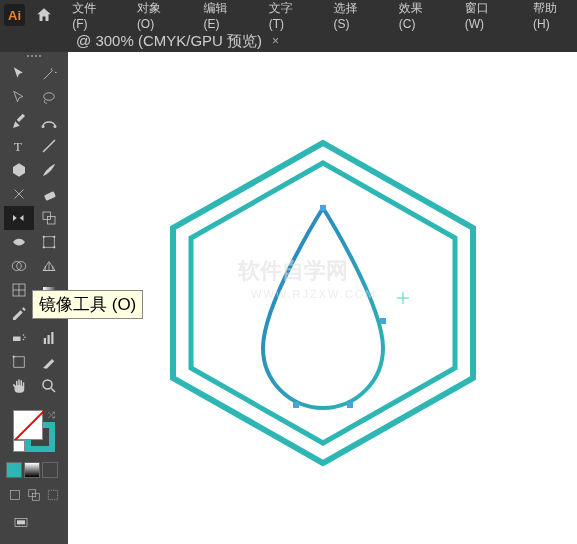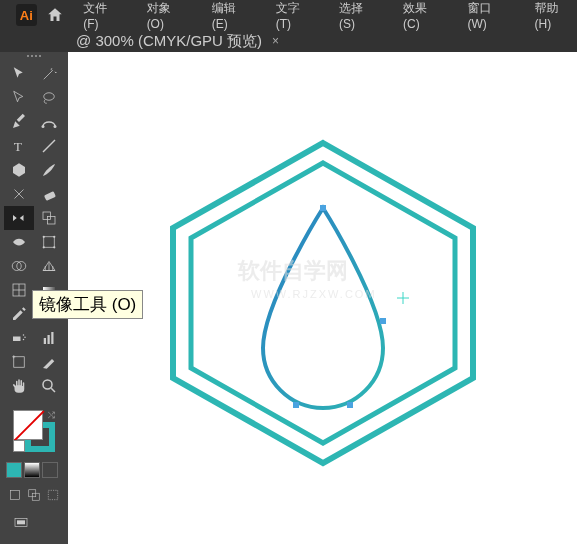--- a/index.html
+++ b/index.html
@@ -1,17 +1,17 @@
 <!DOCTYPE html>
 <html><head>
 <meta charset="utf-8">
 <style>
 * { margin: 0; padding: 0; box-sizing: border-box; }
 body { width: 577px; height: 544px; background: #fff; font-family: "Microsoft YaHei", sans-serif; overflow: hidden; position: relative; }
-.titlebar { height: 30px; background: #323232; display: flex; align-items: center; padding-left: 16px; }
+.titlebar { height: 30px; background: #323232; display: flex; align-items: center; padding-left: 4px; }
 .ai-logo { width: 22px; height: 22px; background: #1f1f1f; color: #ff7f18; font-weight: bold; font-size: 13px; display: flex; align-items: center; justify-content: center; border-radius: 3px; margin-right: 8px; }
 .home-icon { width: 22px; height: 22px; display: flex; align-items: center; justify-content: center; margin-right: 12px; }
 .menu-items { display: flex; gap: 16px; }
 .menu-item { color: #ccc; font-size: 12px; padding: 4px 6px; cursor: default; }
 .tabbar { height: 22px; background: #323232; display: flex; align-items: center; padding-left: 76px; }
 .tab-text { color: #ccc; font-size: 15px; }
 .tab-close { color: #aaa; margin-left: 10px; font-size: 12px; }
 .workspace { display: flex; height: calc(100% - 52px); }
 .toolbox { width: 68px; background: #434343; display: flex; flex-direction: column; position: relative; }
 .tool-grip { height: 8px; display: flex; justify-content: center; align-items: center; gap: 2px; }

